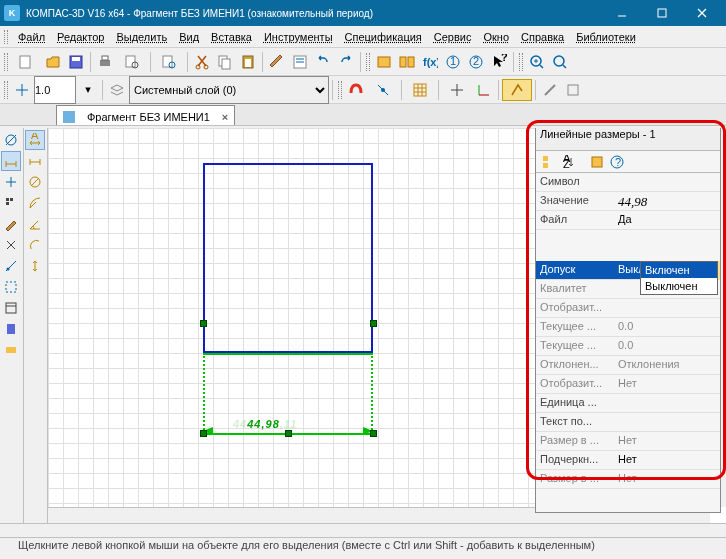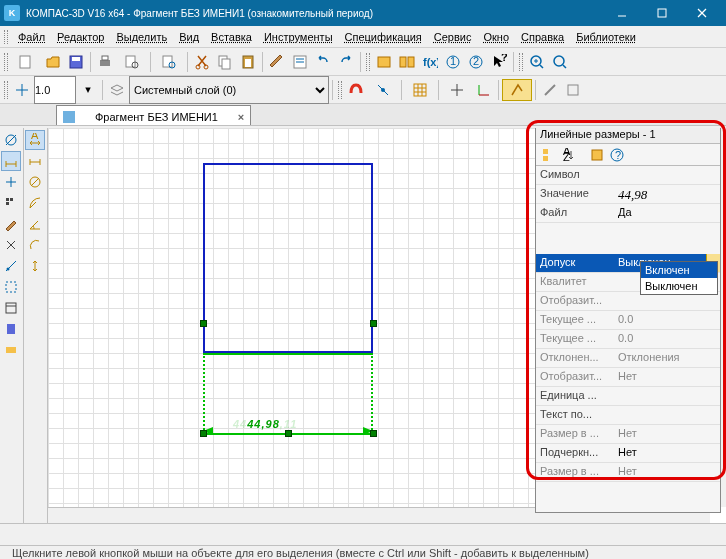--- a/index.html
+++ b/index.html
@@ -18,21 +18,21 @@
 .toolbar { height: 28px; background: #f0f0f0; border-bottom: 1px solid #d0d0d0; display: flex; align-items: center; padding: 0 2px; gap: 1px; }
 .toolbar .grip { width: 4px; height: 18px; border-left: 1px dotted #888; border-right: 1px dotted #888; margin: 0 2px; }
 .toolbar .tbtn { width: 22px; height: 22px; display: flex; align-items: center; justify-content: center; cursor: pointer; border: 1px solid transparent; }
 .toolbar .tbtn.wide { width: 30px; }
 .toolbar .sep { width: 1px; height: 20px; background: #c0c0c0; margin: 0 2px; }
 .toolbar select, .toolbar input { height: 28px; border: 1px solid #888; font-size: 11px; }
 .toolbar .num { width: 42px; }
 .toolbar .layer { width: 200px; }
 
 .tabbar { height: 22px; background: #e8e8e8; border-bottom: 1px solid #c0c0c0; display: flex; align-items: flex-end; padding-left: 56px; }
-.tab { height: 20px; background: #fff; border: 1px solid #888; border-bottom: none; padding: 3px 6px 0 6px; display: flex; align-items: center; gap: 20px; font-size: 11px; }
+.tab { height: 20px; background: #fff; border: 1px solid #888; border-bottom: none; padding: 3px 6px 0 6px; display: flex; align-items: center; gap: 12px; font-size: 11px; }
 .tab .tab-icon { width: 12px; height: 12px; background: #6fb1e0; }
 .tab .close { cursor: pointer; color: #666; font-weight: bold; }
 
 .main { position: absolute; top: 128px; left: 0; right: 0; bottom: 36px; display: flex; }
 .left-toolstrip { width: 24px; background: #f0f0f0; border-right: 1px solid #c0c0c0; display: flex; flex-direction: column; padding: 2px 1px; gap: 1px; }
 .left-toolstrip .ltbtn { width: 20px; height: 20px; display: flex; align-items: center; justify-content: center; cursor: pointer; border: 1px solid transparent; }
 .left-toolstrip .ltbtn.active { border-color: #7aa7d0; background: #c8dff5; }
 .left-toolstrip.second { width: 24px; }
 
 .canvas-wrap { flex: 1; position: relative; background: #fff; overflow: hidden; }
@@ -52,40 +52,40 @@
 .handle { position:absolute; width:7px; height:7px; background:#008000; border:1px solid #004000; }
 .dim-text { position:absolute; left:185px; top:282px; font-family: Arial; font-style: italic; font-size: 20px; color: rgba(0,170,0,0.5); font-weight:bold; letter-spacing:1px;}
 .dim-text .main-v { color:#00a000; }
 
 .scrollbar-v { position:absolute; right:0; top:0; bottom:16px; width:16px; background:#f0f0f0; border-left:1px solid #c0c0c0; }
 .scrollbar-h { position:absolute; left:0; right:16px; bottom:0; height:16px; background:#f0f0f0; border-top:1px solid #c0c0c0; }
 
 .props-panel { position: absolute; right: 5px; top: -2px; width: 186px; bottom: 10px; background: #f5f5f5; border: 1px solid #888; z-index: 10; }
 .props-header { height: 18px; background: linear-gradient(#e8e8e8,#d0d0d0); border-bottom: 1px solid #888; padding: 1px 4px; display: flex; align-items: center; font-size: 11px; }
 .props-header .pin { margin-left:auto; cursor:pointer; }
-.props-sub { height: 17px; background: #eee; border-bottom: 1px solid #bbb; padding: 1px 4px; font-size: 11px; }
+.props-sub { height: 24px; background: #eee; border-bottom: 1px solid #bbb; padding: 1px 4px; font-size: 11px; }
 .props-tb { height: 22px; border-bottom: 1px solid #bbb; display:flex; align-items:center; gap:2px; padding:0 4px; }
 .props-tb .ptbtn { width:18px;height:18px; display:flex;align-items:center;justify-content:center;cursor:pointer; }
 .plist { overflow:hidden; }
 .prow { height: 19px; display:flex; border-bottom: 1px solid #e0e0e0; justify-content: flex-end; }
 .prow .pk { width: 78px; padding: 2px 4px; color:#444; white-space:nowrap; overflow:hidden; text-overflow:ellipsis; }
 .prow .pv { flex:1; padding: 2px 4px; white-space:nowrap; overflow:hidden; }
 .prow.sel { background:#0a58b5; color:#fff;margin-top:31px; }
 .prow.sel .pk, .prow.sel .pv { color:#fff; }
 .prow .pv.italic { font-style: italic; font-family: "Times New Roman", serif; font-size:13px; }
 .prow.disabled .pk, .prow.disabled .pv { color:#888; }
 .prow .dd-arrow { width:14px; background:#f8e090; border-left:1px solid #c0a000; display:flex;align-items:center;justify-content:center;cursor:pointer; }
 .dropdown { position:absolute; right:2px; top: 117px; width:78px; background:#fff; border:1px solid #666; z-index:20;margin-top:17px; }
 .dropdown .dopt { padding:2px 4px; cursor:pointer; }
 .dropdown .dopt.sel { background:#0a58b5; color:#fff; }
 
 .highlight-border { position:absolute; right:0px; top:120px; width:200px; height:360px; border:3px solid #e00000; border-radius:12px; z-index:30; pointer-events:none; }
 
 .bottom-toolbar { position:absolute; left:0; right:0; bottom:16px; height:20px; background:#f0f0f0; border-top:1px solid #c0c0c0; }
-.statusbar { position:absolute; left:0; right:0; bottom:0; height:14px; background:#f0f0f0; border-top:1px solid #c0c0c0; padding:1px 12px; font-size:11px; color:#444; white-space:nowrap; overflow:hidden; }
+.statusbar { position:absolute; left:0; right:0; bottom:0; height:22px; background:#f0f0f0; border-top:1px solid #c0c0c0; padding:1px 18px; font-size:11px; color:#444; white-space:nowrap; overflow:hidden; }
 
 svg { display:block; }
 </style>
 </head>
 <body>
 
 <div class="titlebar">
   <div class="app-icon">K</div>
   <div class="title">КОМПАС-3D V16  x64 - Фрагмент БЕЗ ИМЕНИ1 (ознакомительный период)</div>
   <div class="winbtns">

